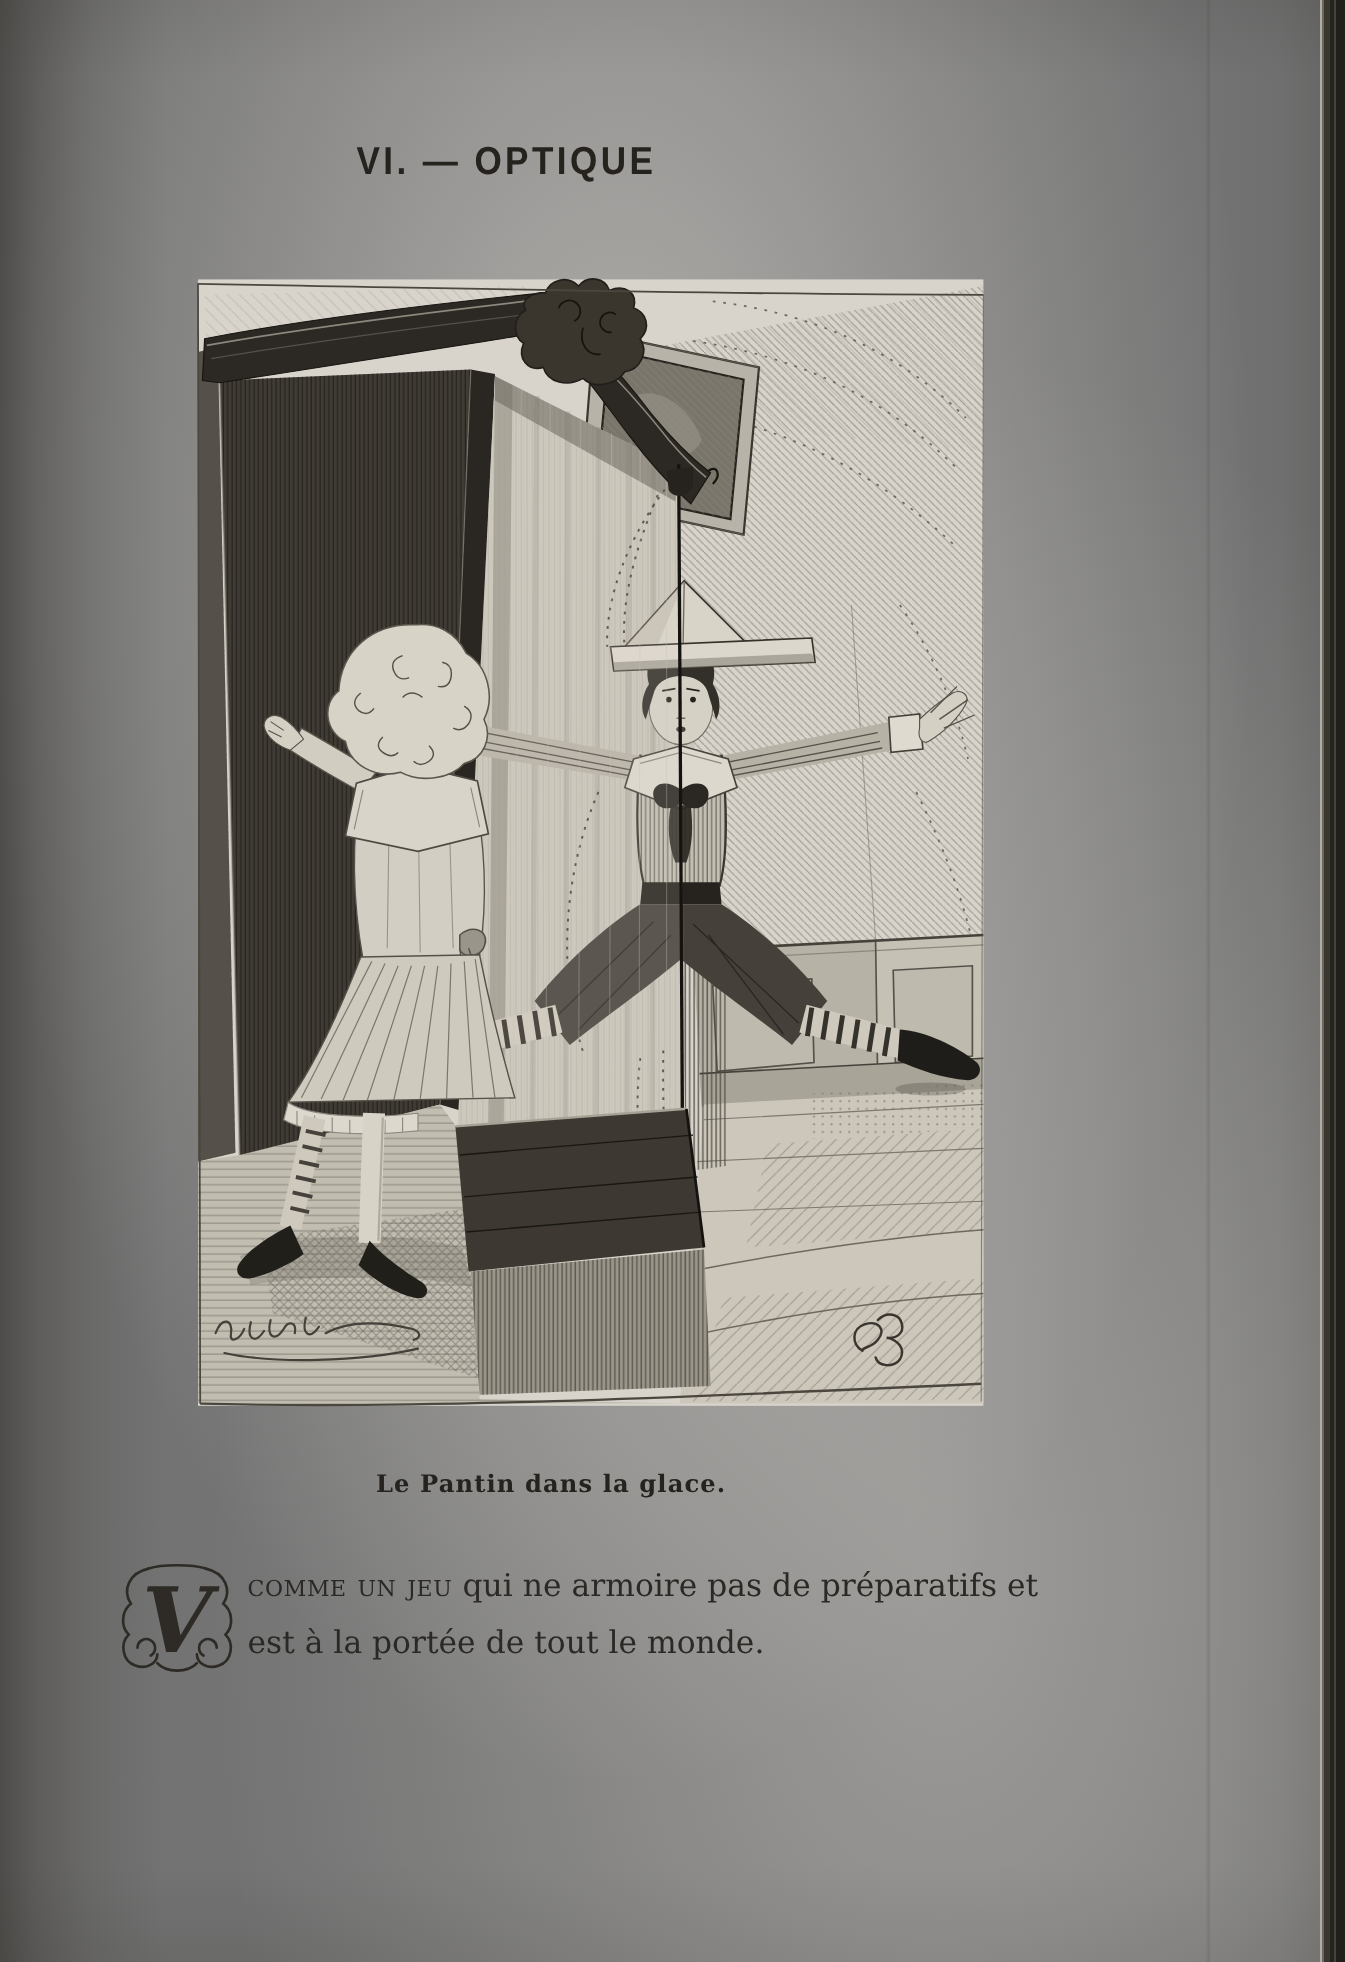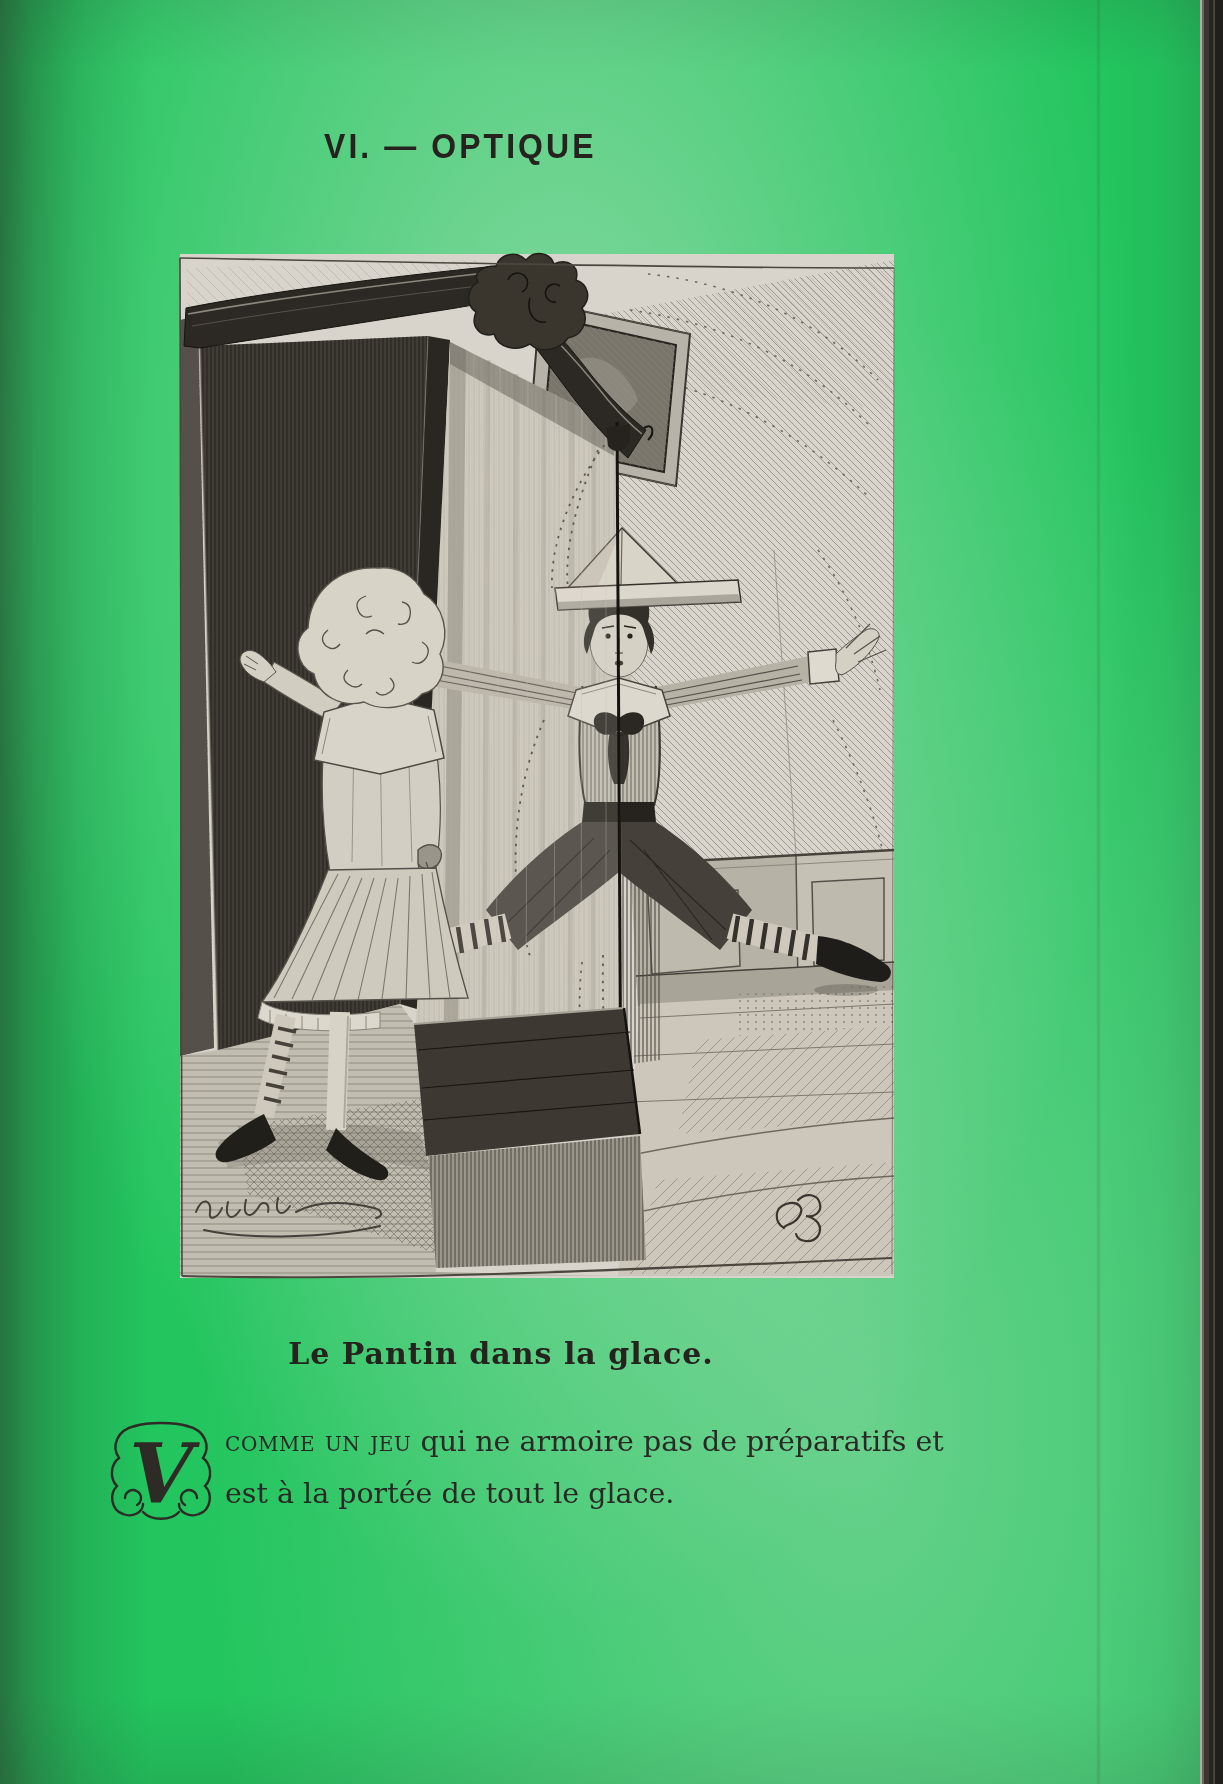--- a/index.html
+++ b/index.html
@@ -1,18 +1,18 @@
 <!DOCTYPE html>
 <html><head>
 <meta charset="utf-8">
 <style>
   html,body{margin:0;padding:0;background:#888;}
   .page{
     position:relative;width:1223px;height:1784px;overflow:hidden;
-    background:#22c55e;
+    background:#737373;
     font-family:"DejaVu Serif", serif;
   }
   .paper-tone{
     position:absolute;inset:0;pointer-events:none;
     background:
       radial-gradient(ellipse at 46% 28%, rgba(240,237,230,.5), rgba(240,237,230,0) 62%),
       radial-gradient(ellipse at 70% 80%, rgba(235,232,225,.35), rgba(235,232,225,0) 55%),
       linear-gradient(90deg, rgba(44,41,36,.52) 0px, rgba(44,41,36,.30) 34px, rgba(44,41,36,.12) 82px, rgba(44,41,36,0) 150px),
       linear-gradient(270deg, rgba(44,41,36,.16) 18px, rgba(44,41,36,.05) 60px, rgba(44,41,36,0) 120px),
       linear-gradient(180deg, rgba(44,41,36,.10), rgba(44,41,36,0) 70px),
@@ -31,21 +31,21 @@
   .title{
     position:absolute;left:324px;top:126px;margin:0;
     font-family:"Liberation Sans", sans-serif;
     font-size:31px;font-weight:700;letter-spacing:3px;color:#26231e;
     white-space:nowrap;transform:scale(1.03,1.14);transform-origin:left top;
   }
   .figure{position:absolute;left:178px;top:250px;width:720px;height:1040px;margin:0;}
   .figure svg{display:block;overflow:visible;}
   .caption{
     position:absolute;left:140px;top:1336px;width:722px;text-align:center;
-    font-size:30px;font-weight:700;letter-spacing:1px;color:#26231e;white-space:nowrap;
+    font-size:22px;font-weight:700;letter-spacing:1px;color:#26231e;white-space:nowrap;
   }
   .paragraph{
     position:absolute;left:103px;top:1416px;width:830px;
     font-size:28.5px;line-height:52px;color:#2b2925;
   }
   .dropcap{float:left;width:116px;height:104px;margin:4px 6px 0 0;}
   .pline{white-space:nowrap;height:52px;}
   .sc{font-variant:small-caps;letter-spacing:.6px;}
   .indent{text-indent:42px;}
   .dropcap-letter{
@@ -328,17 +328,17 @@
           <path d="M84,6 C102,10 108,26 100,38 C108,44 110,58 102,66 C110,74 108,90 96,94 C86,98 76,92 76,84"></path>
           <path d="M40,92 C48,101 68,101 76,92"></path>
           <path d="M22,78 a8,8 0 1,1 12,7"></path>
           <path d="M94,78 a8,8 0 1,0 -12,7"></path>
           <path d="M32,6 C44,2 72,2 84,6"></path>
         </g>
         <text x="58" y="82" text-anchor="middle" class="dropcap-letter">V</text>
       </svg>
     </span>
     <div class="pline"><span class="sc">comme un jeu</span><span> qui ne armoire pas de préparatifs et</span></div>
-    <div class="pline">est à la portée de tout le glace.</div>
+    <div class="pline">est à la portée de tout le monde.</div>
   </div>
 
   <div class="book-edge"></div>
 </div>
 
 </body></html>

